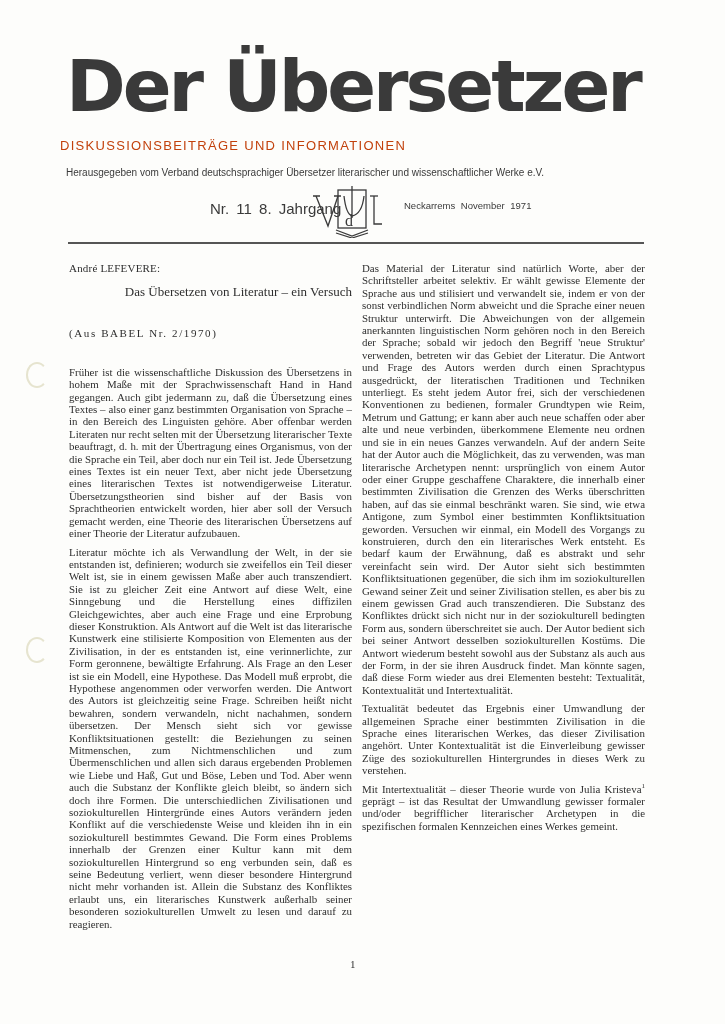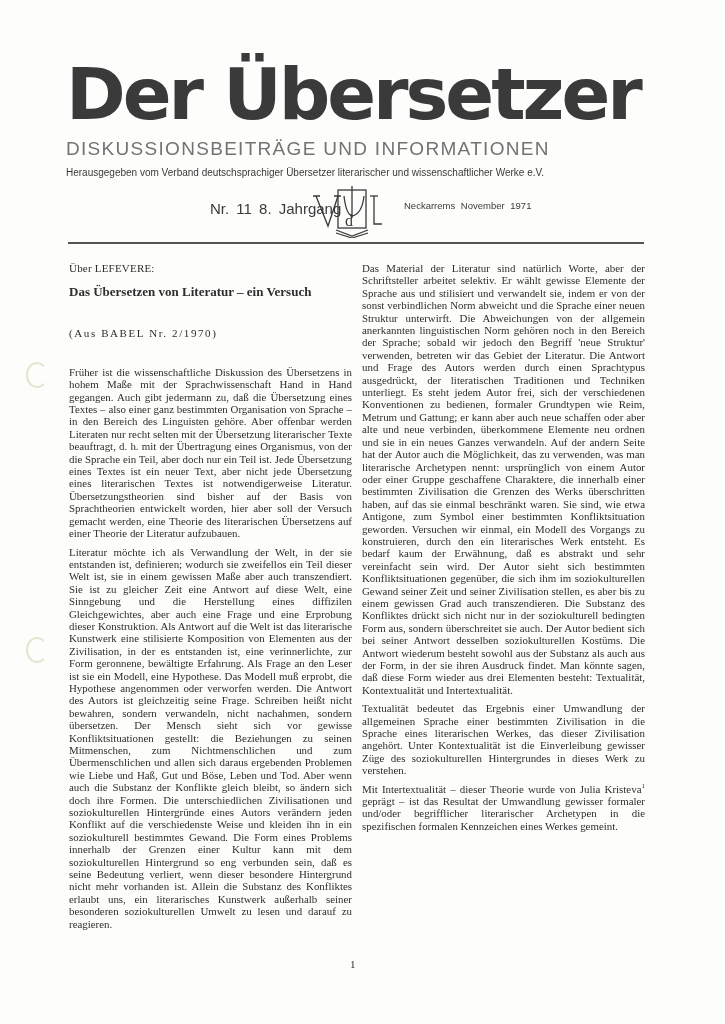--- a/index.html
+++ b/index.html
@@ -1,29 +1,29 @@
 <!DOCTYPE html>
 <html><head>
 <meta charset="utf-8">
 <style>
   html, body { margin: 0; padding: 0; }
   body {
     width: 725px; height: 1024px; background: #fdfdfb; position: relative; overflow: hidden;
     color: #2b2b2b;
   }
   .masthead-title {
-    position: absolute; left: 66px; top: 54px; width: 600px;
+    position: absolute; left: 66px; top: 46px; width: 600px;
     font-family: "DejaVu Sans", sans-serif; font-weight: bold;
     font-size: 72px; line-height: 80px; letter-spacing: -3px; color: #3a3a3a;
     white-space: nowrap;
   }
   .masthead-sub {
-    position: absolute; left: 66px; top: 138px; width: 600px;
-    font-family: "Liberation Sans", sans-serif; font-size: 19px; letter-spacing: 1.3px;
-    color: #737373; white-space: nowrap;
+    position: absolute; left: 60px; top: 138px; width: 600px;
+    font-family: "Liberation Sans", sans-serif; font-size: 13px; letter-spacing: 1.3px;
+    color: #c2410c; white-space: nowrap;
   }
   .masthead-pub {
     position: absolute; left: 66px; top: 167px; width: 610px;
     font-family: "Liberation Sans", sans-serif; font-size: 10px; color: #3a3a3a; white-space: nowrap;
   }
   .issue-left {
     position: absolute; left: 210px; top: 200px; font-family: Liberation Sans, sans-serif;
     font-size: 15px; color: #3a3a3a; white-space: nowrap; word-spacing: 3px;
   }
   .issue-right {
@@ -34,21 +34,21 @@
   .rule { position: absolute; left: 68px; top: 242px; width: 576px; height: 2px; background: #555; }
 
   .col {
     position: absolute; top: 262px; width: 283px;
     font-family: "Liberation Serif", serif; font-size: 10.9px; line-height: 12.4px; color: #2e2e2e;
   }
   .col-left { left: 69px; }
   .col-right { left: 362px; top: 262px; font-family: Liberation Serif, serif; }
   .col p { margin: 0 0 6px 0; text-align: justify; hyphens: manual; }
   .author { font-size: 11px; margin-bottom: 10px; letter-spacing: 0.2px; }
-  .article-title { font-weight: bold; font-size: 13px; line-height: 15px; margin-bottom: 4px; }
+  .article-title { font-weight: normal; font-size: 13px; line-height: 15px; margin-bottom: 4px; text-align: right; }
   .article-source { font-size: 11px; letter-spacing: 1.6px; margin-bottom: 26px; margin-top: 28px; }
   .col-left p.body { margin-bottom: 6px; }
   sup { font-size: 7px; line-height: 0; }
 
   .page-number {
     position: absolute; left: 350px; top: 958px; font-family: "Liberation Serif", serif;
     font-size: 11px; color: #333;
   }
   .punch-hole {
     position: absolute; width: 18px; height: 22px; border-radius: 50%;
@@ -87,21 +87,21 @@
   </svg>
   <div class="issue-right">
     <span>Neckarrems</span>
     <span>November 1971</span>
   </div>
   <div class="rule"></div>
 </header>
 
 <article>
   <div class="col col-left">
-    <div class="author">Über LEFEVERE:</div>
+    <div class="author">André LEFEVERE:</div>
     <div class="article-title">Das Übersetzen von Literatur – ein Versuch</div>
     <div class="article-source">(Aus BABEL Nr. 2/1970)</div>
     <p class="body">Früher ist die wissenschaftliche Diskussion des Über­setzens in hohem Maße mit der Sprachwissenschaft Hand in Hand gegangen. Auch gibt jedermann zu, daß die Übersetzung eines Textes – also einer ganz bestimmten Organisation von Sprache – in den Bereich des Linguisten gehöre. Aber offenbar werden Literaten nur recht selten mit der Übersetzung literarischer Texte beauftragt, d. h. mit der Übertragung eines Organismus, von der die Sprache ein Teil, aber doch nur ein Teil ist. Jede Übersetzung eines Textes ist ein neuer Text, aber nicht jede Übersetzung eines literarischen Textes ist notwendigerweise Literatur. Übersetzungstheorien sind bisher auf der Basis von Sprachtheorien entwickelt worden, hier aber soll der Versuch gemacht werden, eine Theorie des literarischen Übersetzens auf einer Theorie der Literatur aufzubauen.</p>
     <p class="body">Literatur möchte ich als Verwandlung der Welt, in der sie entstanden ist, definieren; wodurch sie zweifellos ein Teil dieser Welt ist, sie in einem gewissen Maße aber auch transzendiert. Sie ist zu gleicher Zeit eine Antwort auf diese Welt, eine Sinngebung und die Herstellung eines diffizilen Gleichgewichtes, aber auch eine Frage und eine Erprobung dieser Konstruktion. Als Antwort auf die Welt ist das literarische Kunstwerk eine stilisierte Komposition von Elementen aus der Zivilisation, in der es entstanden ist, eine verinnerlichte, zur Form geron­nene, bewältigte Erfahrung. Als Frage an den Leser ist sie ein Modell, eine Hypothese. Das Modell muß erprobt, die Hypothese angenommen oder verworfen werden. Die Antwort des Autors ist gleichzeitig seine Frage. Schrei­ben heißt nicht bewahren, sondern verwandeln, nicht nachahmen, sondern übersetzen. Der Mensch sieht sich vor gewisse Konfliktsituationen gestellt: die Beziehungen zu seinen Mitmenschen, zum Nichtmenschlichen und zum Übermenschlichen und allen sich daraus ergebenden Problemen wie Liebe und Haß, Gut und Böse, Leben und Tod. Aber wenn auch die Substanz der Konflikte gleich bleibt, so ändern sich doch ihre Formen. Die unterschiedlichen Zivilisationen und soziokulturellen Hintergründe eines Autors verändern jeden Konflikt auf die verschiedenste Weise und kleiden ihn in ein soziokulturell bestimmtes Gewand. Die Form eines Problems innerhalb der Grenzen einer Kultur kann mit dem soziokulturellen Hintergrund so eng verbunden sein, daß es seine Bedeutung verliert, wenn dieser besondere Hintergrund nicht mehr vorhanden ist. Allein die Substanz des Konfliktes erlaubt uns, ein literarisches Kunstwerk außerhalb seiner besonderen soziokulturellen Umwelt zu lesen und darauf zu reagieren.</p>
   </div>
 
   <div class="col col-right">
     <p>Das Material der Literatur sind natürlich Worte, aber der Schriftsteller arbeitet selektiv. Er wählt gewisse Elemente der Sprache aus und stilisiert und verwandelt sie, indem er von der sonst verbindlichen Norm abweicht und die Sprache einer neuen Struktur unterwirft. Die Abweichungen von der allgemein anerkannten linguisti­schen Norm gehören noch in den Bereich der Sprache; sobald wir jedoch den Begriff 'neue Struktur' verwen­den, betreten wir das Gebiet der Literatur. Die Antwort und Frage des Autors werden durch einen Sprachtypus ausgedrückt, der literatischen Traditionen und Techni­ken unterliegt. Es steht jedem Autor frei, sich der verschiedenen Konventionen zu bedienen, formaler Grundtypen wie Reim, Metrum und Gattung; er kann aber auch neue schaffen oder aber alte und neue verbinden, überkommene Elemente neu ordnen und sie in ein neues Ganzes verwandeln. Auf der andern Seite hat der Autor auch die Möglichkeit, das zu verwenden, was man literarische Archetypen nennt: ursprünglich von einem Autor oder einer Gruppe geschaffene Charaktere, die innerhalb einer bestimmten Zivilisation die Grenzen des Werks überschritten haben, auf das sie einmal beschränkt waren. Sie sind, wie etwa Antigone, zum Symbol einer bestimmten Konfliktsituation geworden. Versuchen wir einmal, ein Modell des Vorgangs zu konstruieren, durch den ein literarisches Werk entsteht. Es bedarf kaum der Erwähnung, daß es abstrakt und sehr vereinfacht sein wird. Der Autor sieht sich bestimmten Konfliktsituationen gegenüber, die sich ihm im soziokul­turellen Gewand seiner Zeit und seiner Zivilisation stellen, es aber bis zu einem gewissen Grad auch transzendieren. Die Substanz des Konfliktes drückt sich nicht nur in der soziokulturell bedingten Form aus, sondern überschreitet sie auch. Der Autor bedient sich bei seiner Antwort desselben soziokulturellen Kostüms. Die Antwort wiederum besteht sowohl aus der Substanz als auch aus der Form, in der sie ihren Ausdruck findet. Man könnte sagen, daß diese Form wieder aus drei Elementen besteht: Textualität, Kontextualität und Intertextualität.</p>
     <p>Textualität bedeutet das Ergebnis einer Umwandlung der allgemeinen Sprache einer bestimmten Zivilisation in die Sprache eines literarischen Werkes, das dieser Zivilisation angehört. Unter Kontextualität ist die Einverleibung gewisser Züge des soziokulturellen Hintergrundes in dieses Werk zu verstehen.</p>
     <p><span>Mit Intertextualität – dieser Theorie wurde von Julia Kristeva</span><sup>1</sup><span> geprägt – ist das Resultat der Umwandlung gewisser formaler und/oder begrifflicher literarischer Archetypen in die spezifischen formalen Kennzeichen eines Werkes gemeint.</span></p>

